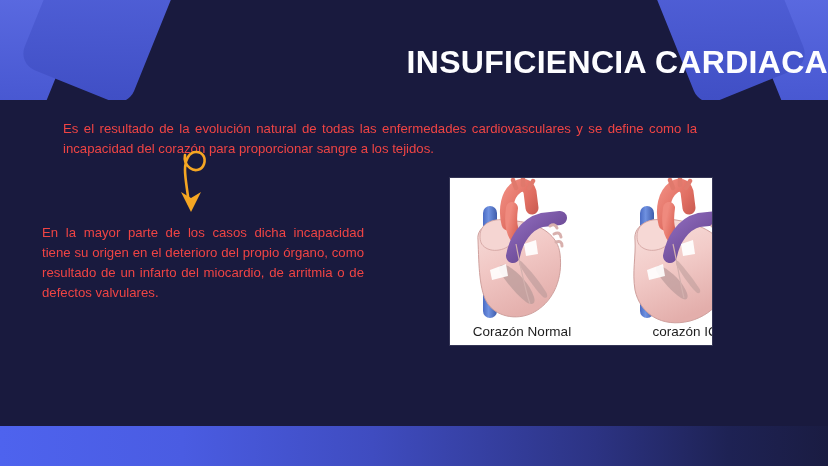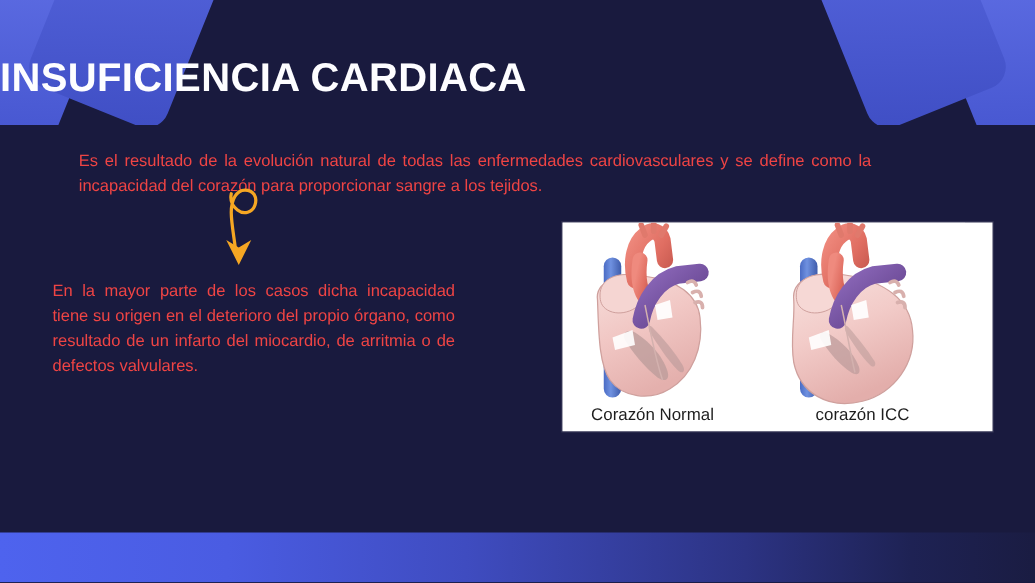--- a/index.html
+++ b/index.html
@@ -46,21 +46,21 @@
   .tr .s2{
     width:118px;height:205px;
     right:52px;top:-112px;
     transform:rotate(-22deg);
     background:linear-gradient(200deg,#5f6fe8 0%,#3f4ec4 100%);
   }
 
   
   #title{
     position:absolute;left:0;right:0;top:22px;
-    text-align:left;
+    text-align:right;
     color:#fdfdff;
     font-size:32px;
     font-weight:bold;
     line-height:38px;
     letter-spacing:0.3px;
   }
   #title .tline{display:block;}
 
   
   .para{
@@ -77,21 +77,21 @@
     left:42px;top:210px;width:322px;
   }
 
   
   #arrow{
     position:absolute;left:163px;top:140px;width:62px;height:76px;
   }
 
   
   #figure-panel{
-    position:absolute;left:450px;top:178px;width:344px;height:167px;
+    position:absolute;left:450px;top:178px;width:262px;height:167px;
     background:#ffffff;
     box-shadow:0 0 0 1px rgba(255,255,255,0.12);
     overflow:hidden;
   }
   #figure-panel svg{display:block;}
   .fig-caption{
     font-family:"Liberation Sans", sans-serif;
     font-size:13.5px;
     fill:#1d1d1d;
   }

